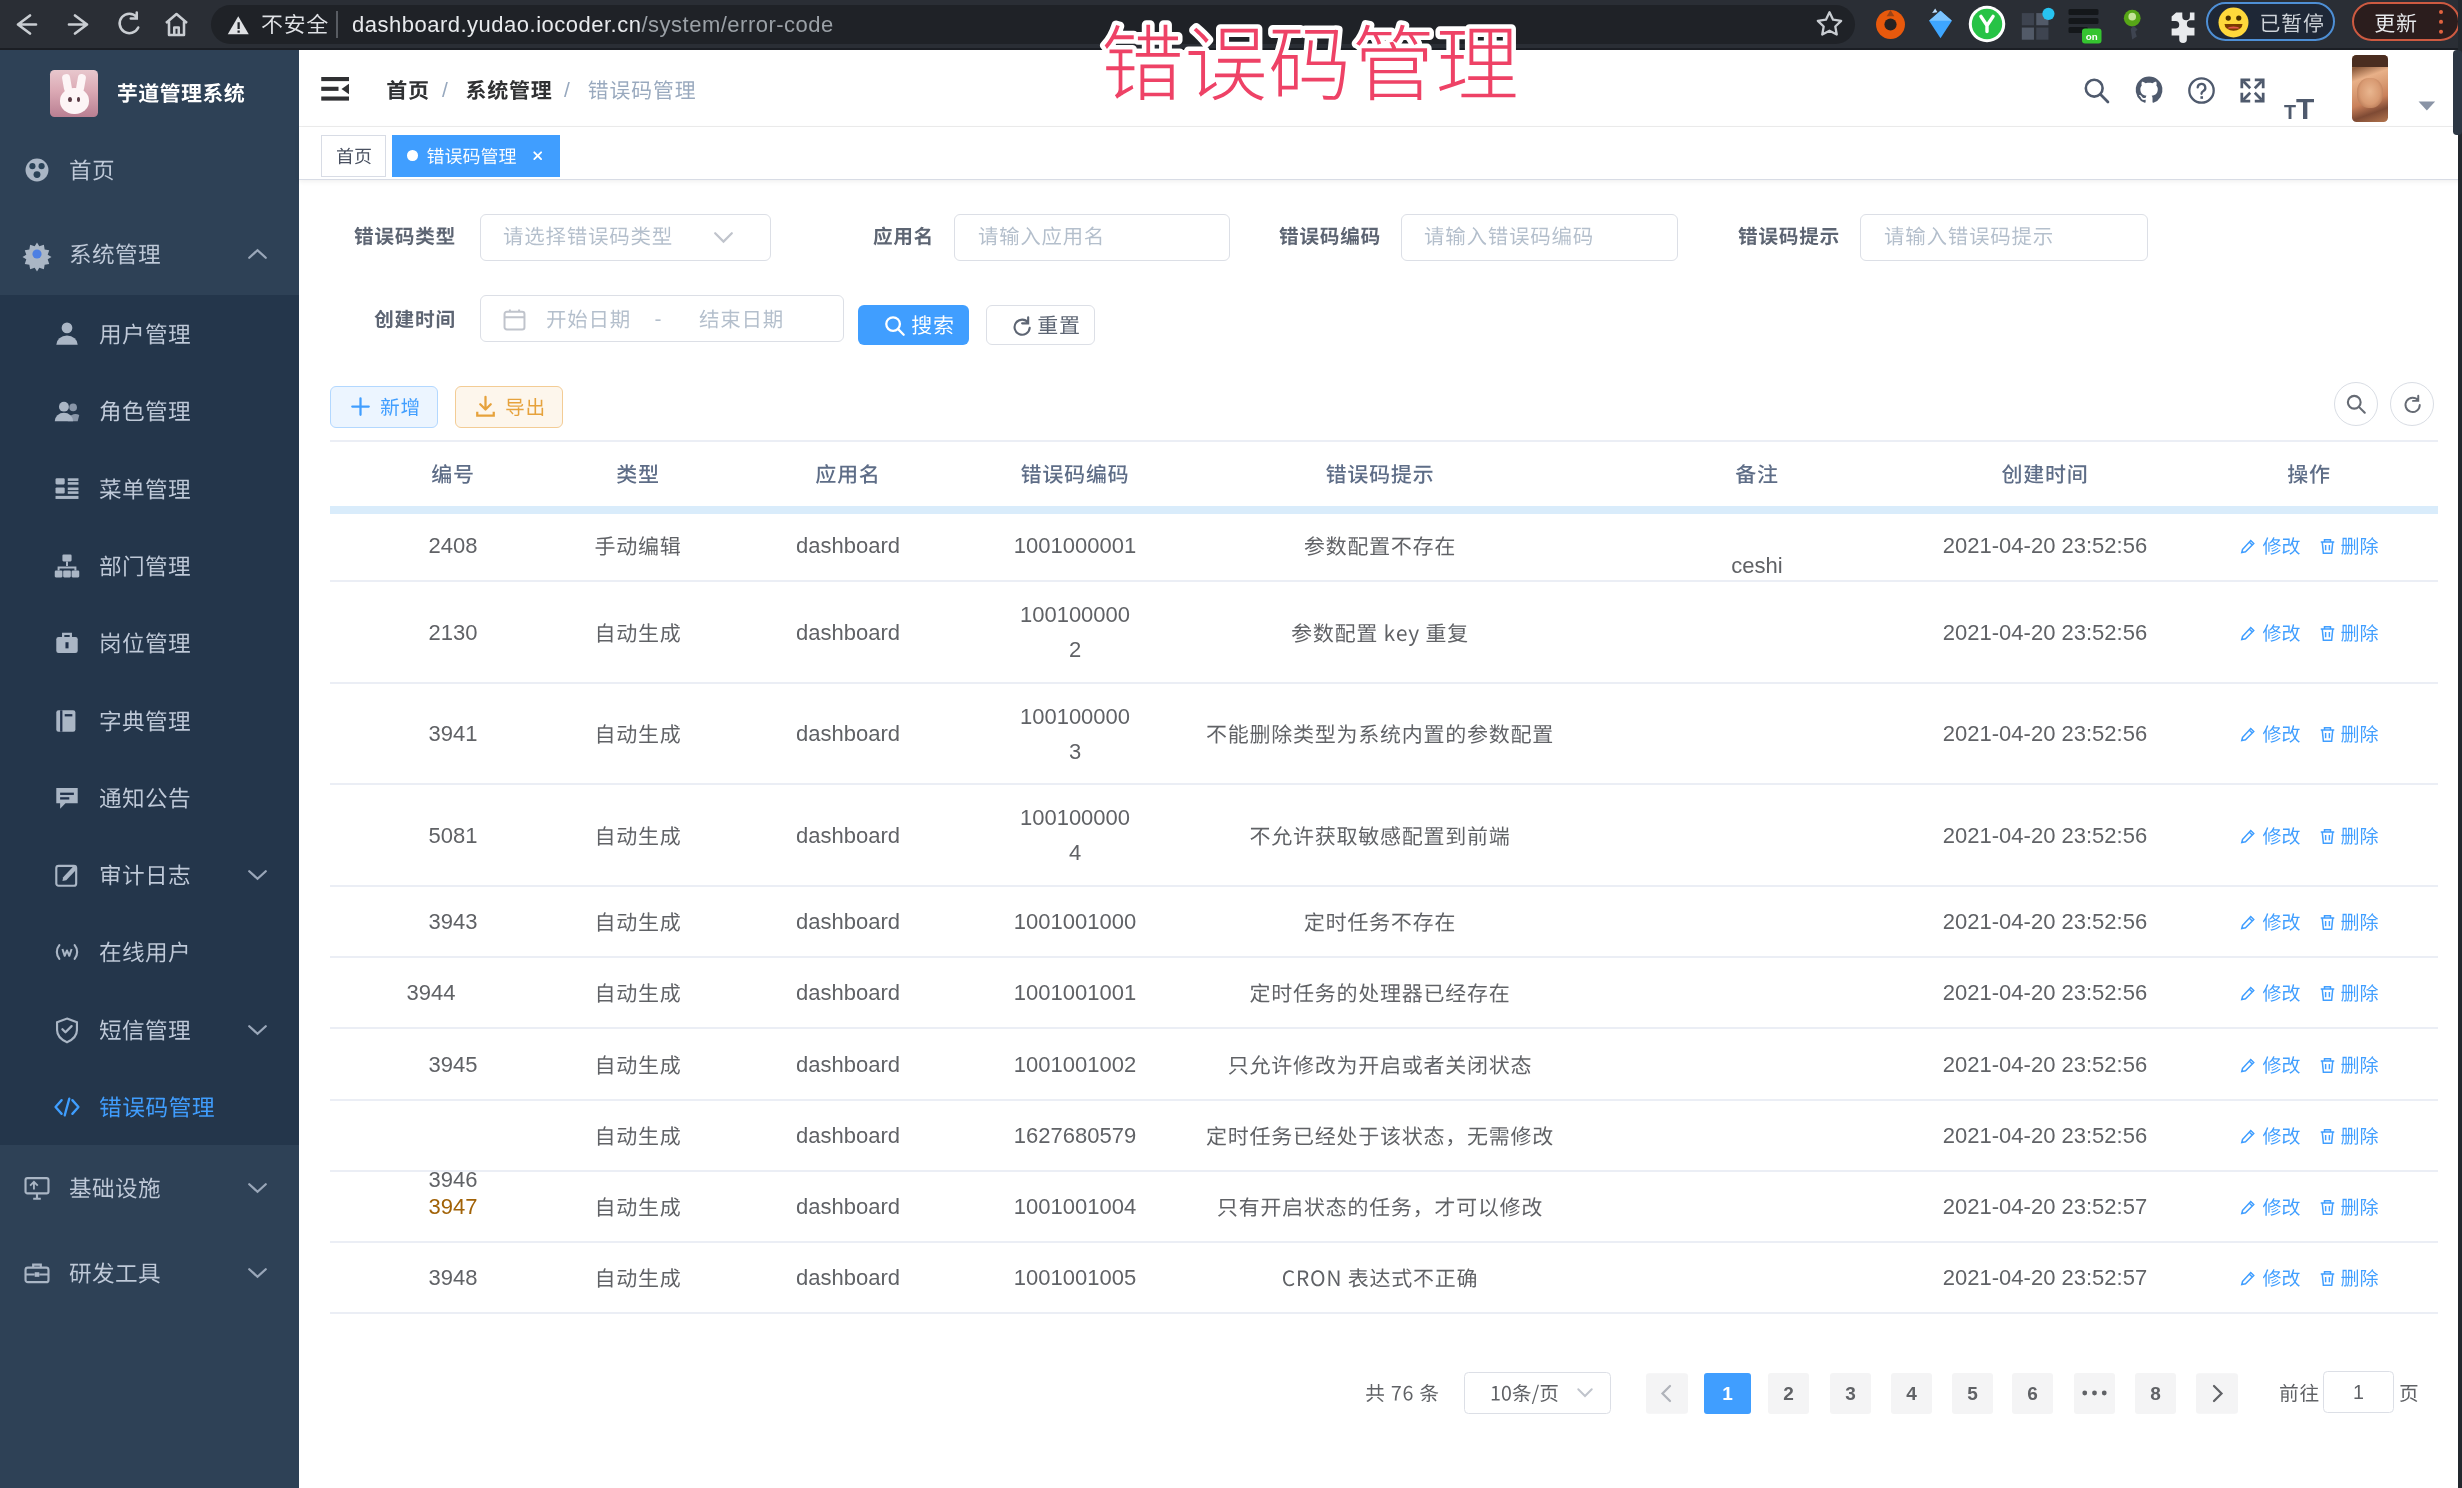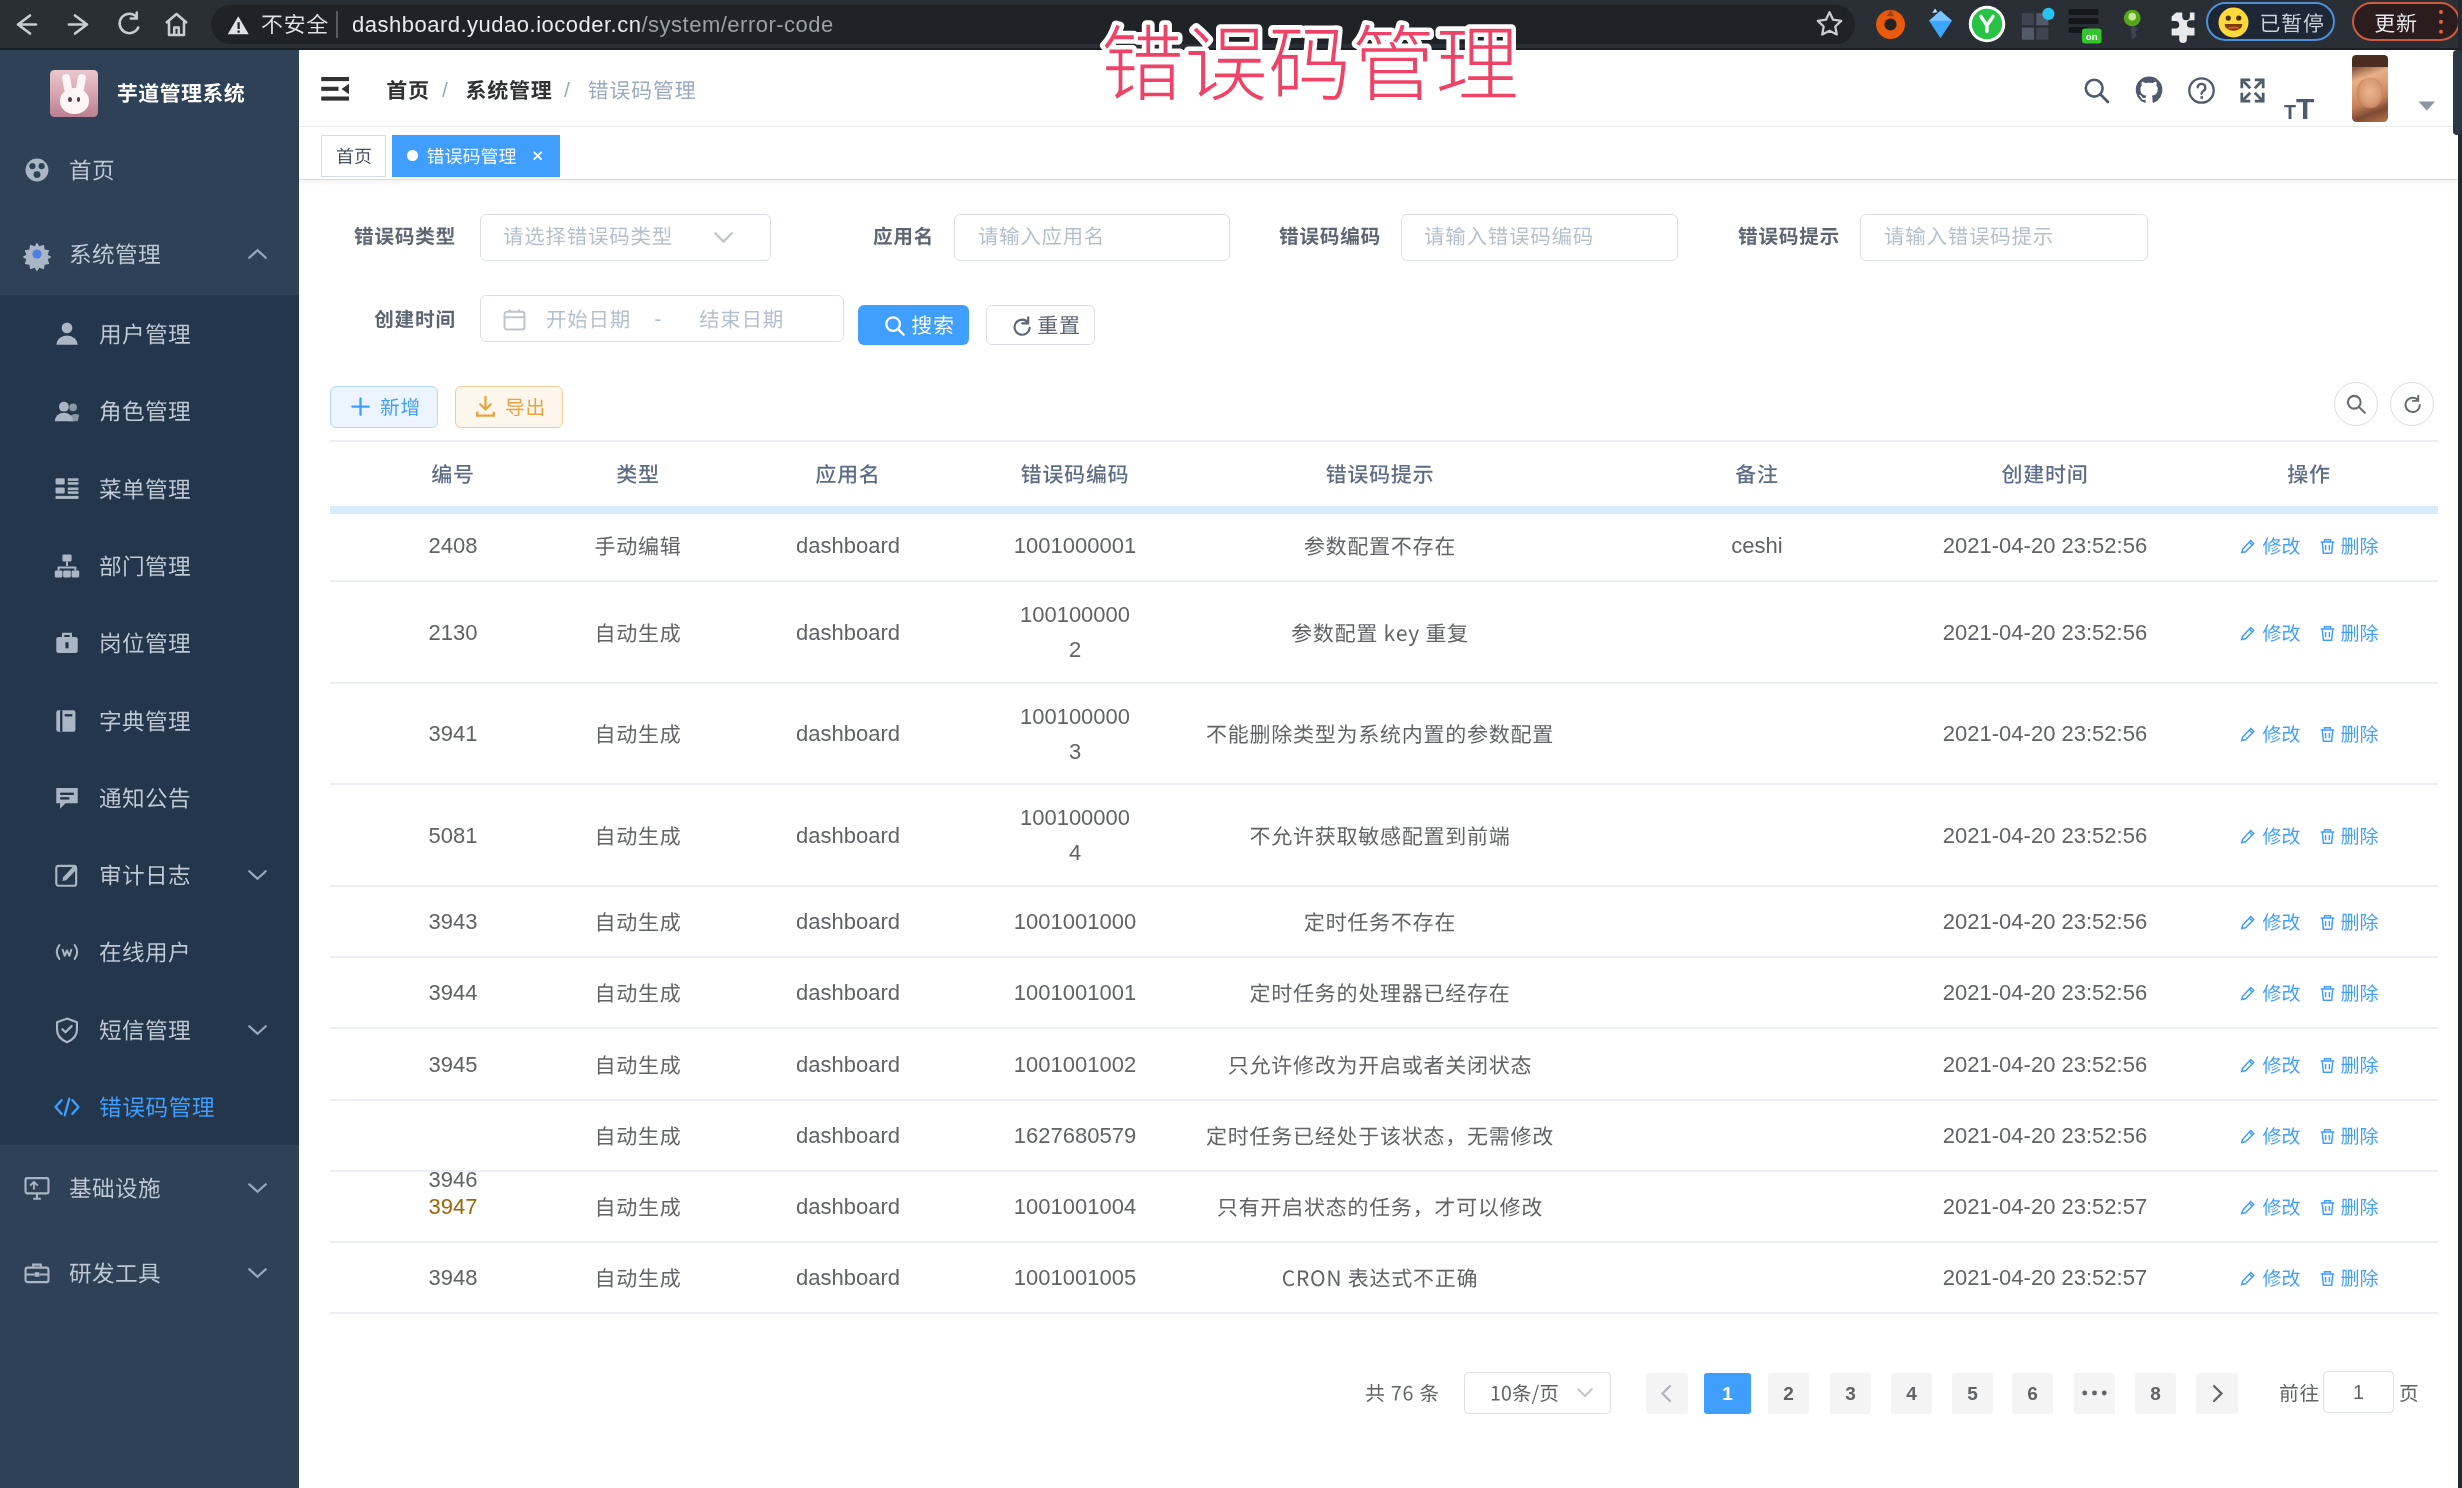--- a/index.html
+++ b/index.html
@@ -610,21 +610,21 @@
 <div style="position:absolute;left:1075px;top:546px;transform:translate(-50%,-50%)">
     <div style="font:normal 22px 'Liberation Sans',sans-serif;color:#606266;letter-spacing:0px;white-space:nowrap">1001000001</div>
   </div>
 <div style="position:absolute;left:1380px;top:546px;transform:translate(-50%,-50%)">
     <svg style="display:block;overflow:visible;" width="154" height="21" viewBox="0 0 7250 1000">
       <g transform="translate(0,880) scale(1,-1)">
         <path fill="#606266" d="M548 401C480 353 353 308 254 284C272 269 291 247 302 231C404 260 530 310 610 368ZM635 284C547 219 381 166 239 140C254 124 272 100 282 82C433 115 598 174 698 253ZM761 177C649 69 422 8 176 -17C191 -34 205 -62 213 -82C470 -50 703 18 829 144ZM179 591C202 599 233 602 404 611C390 578 374 547 356 517H53V450H307C237 365 145 299 39 253C56 239 85 209 96 194C216 254 322 338 401 450H606C681 345 801 250 915 199C926 218 950 246 966 261C867 298 761 370 691 450H950V517H443C460 548 476 581 489 615L769 628C795 605 817 583 833 564L895 609C840 670 728 754 637 810L579 771C617 746 659 717 699 686L312 672C375 710 439 757 499 808L431 845C359 775 260 710 228 693C200 676 177 665 157 663C165 643 175 607 179 591Z M1479 821C1461 782 1429 723 1404 688L1453 664C1479 697 1513 747 1542 793ZM1124 793C1150 751 1177 696 1186 661L1243 686C1234 722 1207 776 1179 815ZM1446 260C1423 208 1391 164 1353 126C1315 145 1276 164 1239 180C1253 204 1269 231 1283 260ZM1146 153C1195 134 1250 109 1300 83C1236 37 1159 5 1077 -14C1090 -28 1106 -54 1113 -72C1205 -47 1290 -8 1362 50C1395 30 1425 11 1448 -6L1496 43C1473 59 1444 77 1411 95C1464 152 1506 222 1531 309L1490 326L1478 323H1314L1336 375L1269 387C1262 367 1252 345 1242 323H1106V260H1211C1190 220 1167 183 1146 153ZM1293 841V654H1086V592H1270C1222 527 1145 465 1075 435C1090 421 1107 395 1116 378C1177 411 1243 467 1293 526V404H1363V540C1411 505 1472 458 1497 435L1539 489C1515 506 1427 562 1378 592H1567V654H1363V841ZM1665 832C1640 656 1595 488 1517 383C1533 373 1562 349 1574 337C1600 374 1622 418 1642 467C1664 369 1693 278 1730 199C1674 104 1596 31 1487 -22C1501 -37 1522 -67 1529 -83C1631 -28 1708 41 1767 129C1817 44 1879 -24 1957 -71C1969 -52 1991 -26 2008 -12C1924 33 1858 106 1807 198C1860 301 1894 426 1916 576H1984V646H1699C1713 702 1725 761 1734 821ZM1845 576C1829 461 1805 361 1769 276C1731 366 1703 468 1684 576Z M2625 795V723H2929V480H2628V46C2628 -46 2656 -70 2749 -70C2768 -70 2896 -70 2917 -70C3008 -70 3030 -24 3039 139C3018 144 2987 158 2969 171C2964 27 2957 1 2912 1C2884 1 2778 1 2757 1C2711 1 2702 8 2702 46V408H2929V340H3001V795ZM2214 158H2491V54H2214ZM2214 214V553H2282V474C2282 420 2272 355 2214 304C2224 298 2240 283 2247 274C2310 332 2324 412 2324 473V553H2380V364C2380 316 2392 307 2432 307C2439 307 2473 307 2481 307H2491V214ZM2128 801V734H2272V618H2153V-76H2214V-7H2491V-62H2553V618H2440V734H2576V801ZM2326 618V734H2385V618ZM2423 553H2491V351L2488 353C2486 351 2484 350 2473 350C2466 350 2441 350 2436 350C2424 350 2423 352 2423 365Z M3758 748H3927V658H3758ZM3524 748H3689V658H3524ZM3296 748H3455V658H3296ZM3297 427V6H3164V-50H4052V6H3915V427H3602L3616 486H4029V545H3627L3638 603H4002V802H3224V603H3561L3553 545H3175V486H3543L3531 427ZM3369 6V68H3841V6ZM3369 275H3841V217H3369ZM3369 320V376H3841V320ZM3369 172H3841V113H3369Z M4702 478C4821 398 4971 280 5042 203L5103 261C5028 338 4876 450 4758 526ZM4212 770V693H4657C4558 522 4386 353 4187 255C4203 238 4226 208 4238 189C4377 262 4501 365 4602 481V-78H4683V584C4709 619 4732 656 4753 693H5074V770Z M5792 349V266H5514V196H5792V10C5792 -4 5789 -8 5771 -9C5753 -10 5693 -10 5627 -8C5637 -29 5647 -58 5650 -79C5736 -79 5792 -79 5826 -68C5859 -56 5868 -35 5868 9V196H6136V266H5868V324C5941 370 6019 432 6073 492L6025 529L6010 525H5599V456H5940C5897 416 5842 375 5792 349ZM5564 840C5552 797 5538 753 5521 709H5242V637H5490C5425 499 5332 370 5210 284C5222 267 5240 235 5248 216C5291 247 5331 282 5367 320V-78H5443V411C5495 481 5537 557 5573 637H6118V709H5603C5617 746 5630 784 5641 821Z M6605 840C6591 789 6573 736 6552 685H6277V613H6519C6455 485 6367 366 6252 286C6264 269 6283 237 6291 217C6333 247 6372 281 6407 318V-76H6482V407C6529 471 6570 541 6604 613H7153V685H6635C6653 730 6669 776 6683 821ZM6812 561V368H6587V298H6812V14H6547V-56H7152V14H6887V298H7114V368H6887V561Z"></path>
       </g>
     </svg>
   </div>
-<div style="position:absolute;left:1757px;top:546px;transform:translate(-50%,-50%)">
+<div style="position:absolute;left:1757px;top:566px;transform:translate(-50%,-50%)">
     <div style="font:normal 22px 'Liberation Sans',sans-serif;color:#606266;letter-spacing:0px;white-space:nowrap">ceshi</div>
   </div>
 <div style="position:absolute;left:2045px;top:546px;transform:translate(-50%,-50%)">
     <div style="font:normal 22px 'Liberation Sans',sans-serif;color:#606266;letter-spacing:0px;white-space:nowrap">2021-04-20 23:52:56</div>
   </div>
 <div style="position:absolute;left:2309px;top:546px;transform:translate(-50%,-50%)">
     <div style="display:flex;align-items:center;white-space:nowrap">
       <svg width="18" height="18" viewBox="0 0 24 24" style="margin-right:4.5px">
         <path d="M4 16 L15 4 l4 4 -11 11 -5 1 Z M13 6 l4 4" stroke="#409eff" stroke-width="2" fill="none"></path>
       </svg>
@@ -834,21 +834,21 @@
         <path d="M3 6 h18 M8 6 V3 h8 v3 M5 6 l1.5 15 h11 L19 6 M9.5 10 v7 M14.5 10 v7" stroke="#409eff" stroke-width="2" fill="none"></path>
       </svg>
       <svg style="display:block;overflow:visible;" width="38" height="19" viewBox="0 0 2000 1000">
         <g transform="translate(0,880) scale(1,-1)">
           <path fill="#409eff" d="M709 729V164H770V729ZM854 823V5C854 -10 849 -14 836 -14C823 -14 781 -15 733 -13C743 -32 753 -62 755 -80C819 -80 860 -78 885 -67C910 -56 920 -36 920 5V823ZM44 450V381H108V331C108 207 103 59 39 -43C55 -50 82 -69 94 -81C162 27 171 199 171 332V381H264V12C264 1 260 -3 250 -3C239 -3 207 -4 171 -3C180 -20 188 -51 190 -69C243 -69 277 -67 298 -55C320 -44 327 -23 327 11V381H397V374C397 242 393 71 337 -46C352 -53 380 -69 392 -79C452 44 460 235 460 375V381H553V12C553 0 549 -3 539 -4C528 -4 496 -4 460 -3C469 -21 477 -51 479 -69C533 -69 566 -67 587 -56C609 -44 616 -24 616 11V381H668V450H616V808H397V450H327V808H108V450ZM171 741H264V450H171ZM460 741H553V450H460Z M1474 221C1440 149 1389 74 1336 22C1353 12 1382 -8 1394 -19C1445 36 1502 122 1541 202ZM1764 200C1817 136 1879 47 1907 -10L1967 25C1938 81 1877 166 1820 229ZM1078 800V-77H1145V732H1274C1250 665 1219 576 1189 505C1266 426 1285 358 1285 303C1285 271 1279 244 1262 233C1254 226 1243 224 1229 223C1213 222 1191 222 1167 225C1178 205 1184 177 1185 158C1209 157 1236 157 1257 159C1278 162 1297 168 1311 179C1340 199 1352 241 1352 296C1351 358 1333 430 1256 513C1292 592 1331 691 1362 774L1314 803L1303 800ZM1371 345V276H1634V7C1634 -6 1630 -11 1614 -11C1600 -12 1551 -12 1495 -10C1507 -30 1517 -59 1521 -79C1593 -79 1639 -78 1668 -66C1697 -55 1706 -34 1706 7V276H1954V345H1706V467H1860V533H1465V467H1634V345ZM1661 847C1595 727 1470 611 1344 546C1362 532 1383 509 1394 492C1493 549 1590 634 1664 730C1749 624 1835 557 1924 501C1935 522 1957 546 1975 561C1882 611 1789 678 1702 784L1725 822Z"></path>
         </g>
       </svg>
     </div>
   </div>
 <div style="position:absolute;left:330px;top:956px;width:2108px;height:1.5px;background:#ebeef5"></div>
-<div style="position:absolute;left:453px;top:993px;transform:translate(-50%,-50%)">
+<div style="position:absolute;left:431px;top:993px;transform:translate(-50%,-50%)">
     <div style="font:normal 22px 'Liberation Sans',sans-serif;color:#606266;letter-spacing:0px;white-space:nowrap">3944</div>
   </div>
 <div style="position:absolute;left:638px;top:993px;transform:translate(-50%,-50%)">
     <svg style="display:block;overflow:visible;" width="88" height="21" viewBox="0 0 4142 1000">
       <g transform="translate(0,880) scale(1,-1)">
         <path fill="#606266" d="M239 411H774V264H239ZM239 482V631H774V482ZM239 194H774V46H239ZM455 842C447 802 431 747 416 703H163V-81H239V-25H774V-76H853V703H492C509 741 526 787 542 830Z M1125 758V691H1512V758ZM1689 823C1689 752 1689 680 1686 609H1543V537H1683C1671 309 1631 100 1494 -25C1514 -36 1540 -61 1553 -79C1700 61 1743 289 1757 537H1906C1895 182 1882 49 1855 19C1845 7 1834 4 1816 4C1795 4 1742 4 1686 10C1699 -12 1707 -43 1709 -64C1762 -68 1817 -68 1848 -65C1880 -62 1900 -53 1920 -27C1955 17 1967 159 1981 571C1981 582 1981 609 1981 609H1760C1762 680 1763 752 1763 823ZM1125 44 1126 45V43C1149 57 1185 68 1463 131L1482 64L1548 86C1529 156 1484 275 1446 365L1384 348C1404 301 1424 246 1442 194L1204 144C1243 234 1281 346 1306 451H1530V520H1090V451H1229C1203 334 1161 216 1147 183C1130 145 1117 118 1101 113C1110 95 1121 59 1125 44Z M2310 824C2272 681 2207 542 2125 453C2144 443 2177 421 2192 408C2230 453 2265 510 2297 573H2534V352H2236V280H2534V25H2126V-48H3020V25H2612V280H2936V352H2612V573H2972V646H2612V840H2534V646H2330C2352 697 2371 752 2386 807Z M3651 839C3651 782 3653 725 3656 670H3235V389C3235 259 3226 86 3143 -37C3161 -46 3193 -72 3206 -87C3298 45 3313 247 3313 388V395H3496C3492 223 3487 159 3474 144C3466 135 3457 133 3442 133C3425 133 3382 133 3336 138C3348 119 3356 89 3357 68C3406 65 3452 65 3478 67C3505 70 3522 77 3538 96C3559 123 3564 208 3569 433C3569 443 3570 465 3570 465H3313V597H3661C3673 435 3697 287 3735 172C3669 96 3592 34 3503 -13C3519 -28 3546 -59 3558 -75C3635 -29 3704 26 3765 92C3811 -11 3871 -73 3948 -73C4025 -73 4053 -23 4066 148C4046 155 4018 172 4001 189C3995 56 3983 4 3954 4C3903 4 3858 61 3821 159C3895 255 3954 369 3997 500L3922 519C3890 418 3847 327 3793 247C3767 344 3748 463 3737 597H4058V670H3733C3730 725 3729 781 3729 839ZM3778 790C3842 757 3919 706 3957 670L4004 722C3965 756 3886 805 3823 836Z"></path>
       </g>
     </svg>
   </div>
 <div style="position:absolute;left:848px;top:993px;transform:translate(-50%,-50%)">

